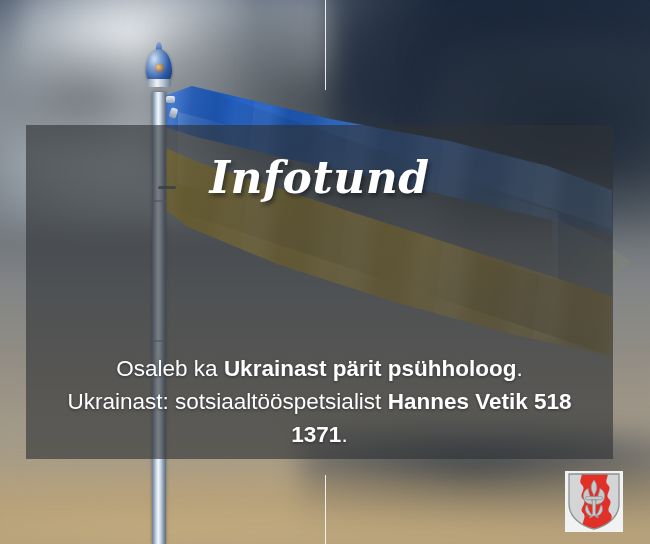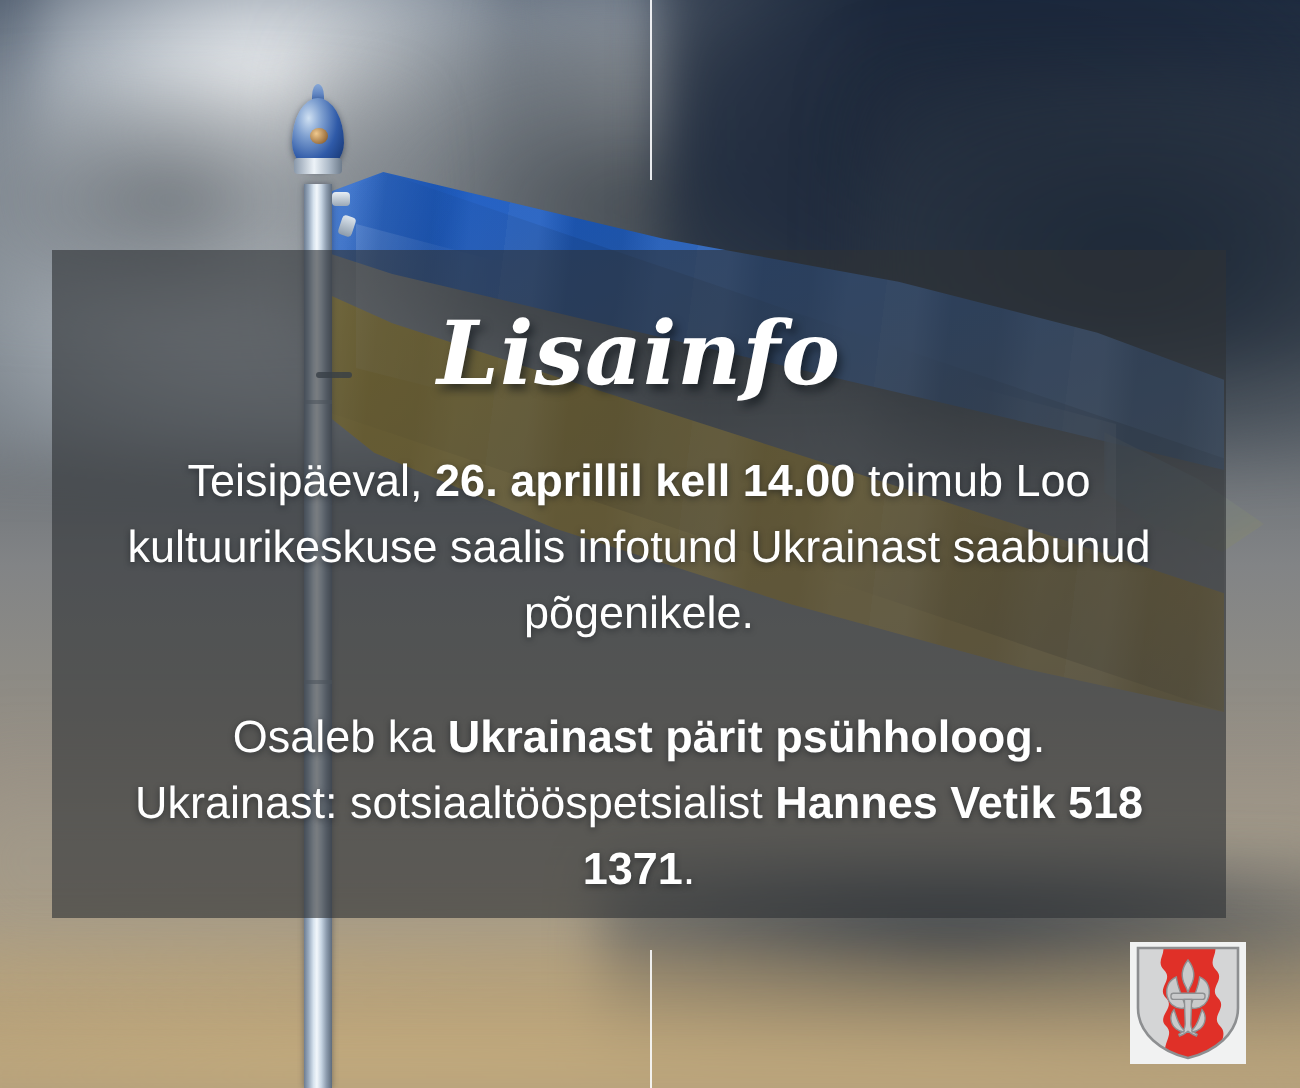--- a/index.html
+++ b/index.html
@@ -260,23 +260,22 @@
   <div class="finial-tip"></div>
   <div class="finial"></div>
   <div class="finial-dot"></div>
   <div class="finial-band"></div>
   <div class="pole-clip"></div>
   <div class="pole-clip2"></div>
   <div class="cleat"></div>
 
   <div class="panel"></div>
 
-  <div class="title">Lisainfo</div>
-
-  <div class="body-block para1"><span>Teisipäeval, </span><b>26. aprillil kell 14.00</b><span> toimub Loo kultuurikeskuse saalis infotund Ukrainast saabunud põgenikele.</span></div>
+  <div class="title">Infotund</div>
+
 
   <div class="body-block para2"><span>Osaleb ka </span><b>Ukrainast pärit psühholoog</b><span>.</span><br><span>Ukrainast: sotsiaaltööspetsialist </span><b>Hannes Vetik 518 1371</b><span>.</span></div>
 
   <div class="coa">
     <svg width="58" height="61" viewBox="0 0 58 61">
       <defs>
         <clipPath id="shieldClip">
           <path d="M4 3 H54 V33 C54 46 42 55 29 58 C16 55 4 46 4 33 Z"></path>
         </clipPath>
       </defs>

